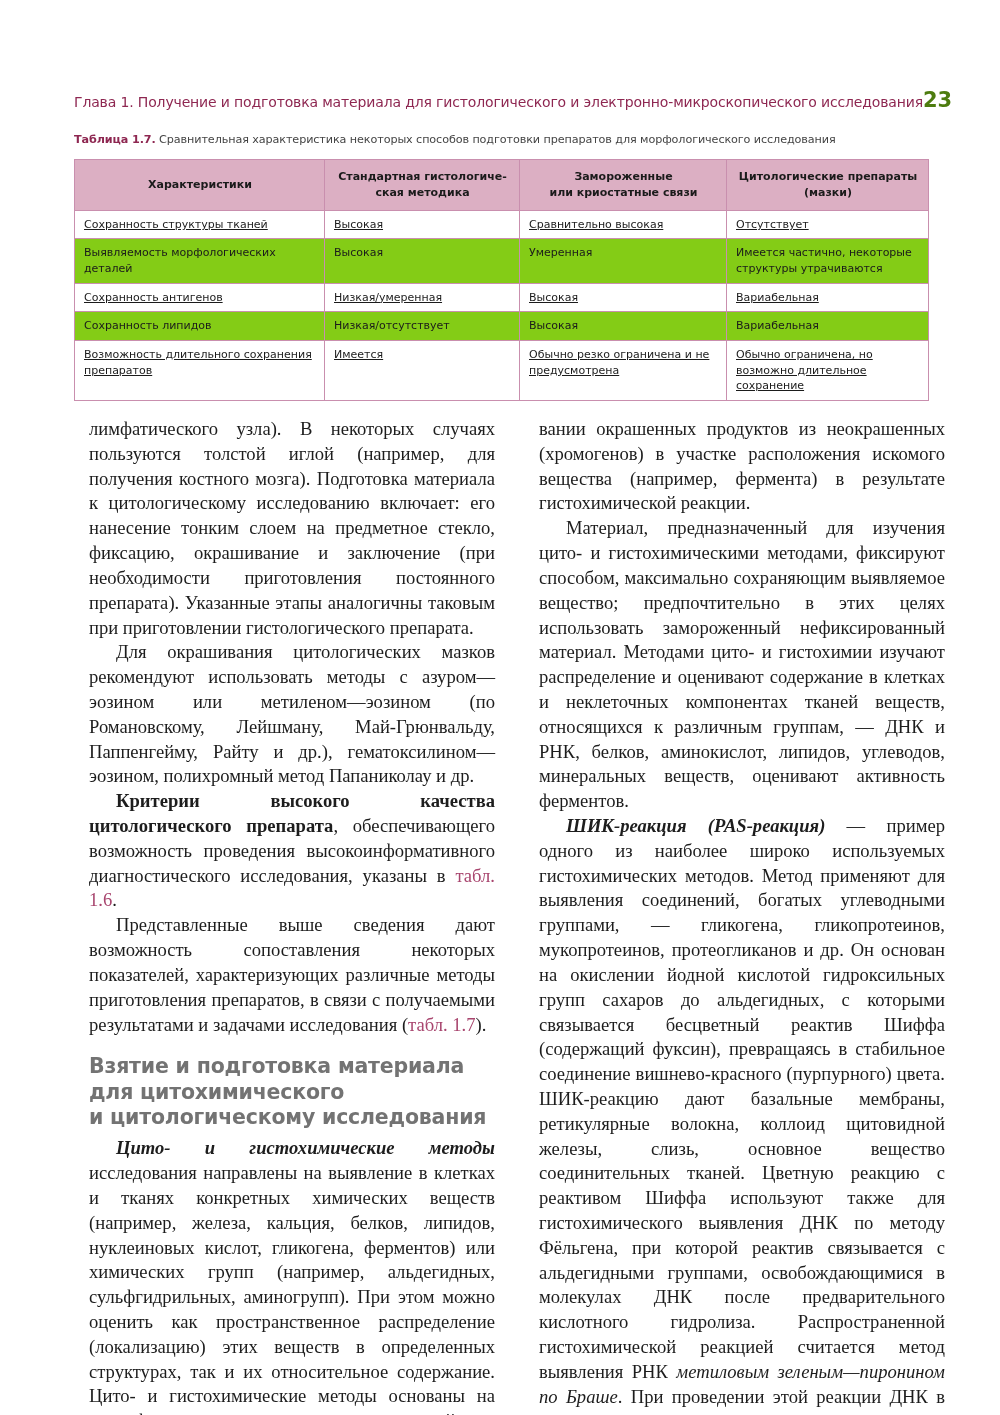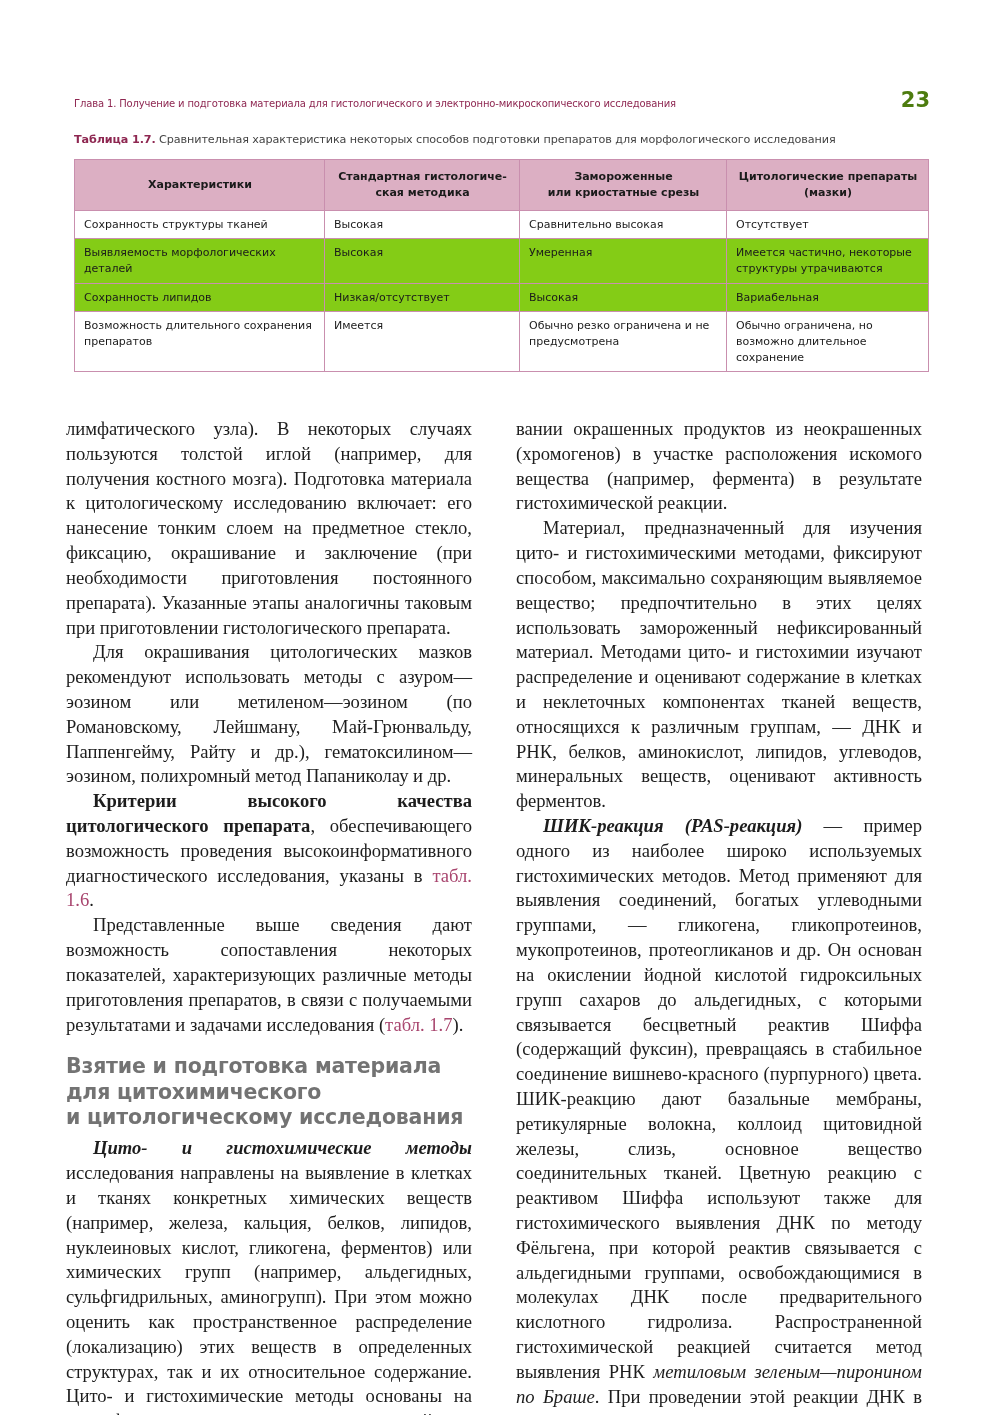--- a/index.html
+++ b/index.html
@@ -28,21 +28,21 @@
     position: absolute;
     left: 74px;
     top: 90px;
     width: 856px;
     display: flex;
     align-items: baseline;
     justify-content: space-between;
   }
   .running-head-text {
     font-family: "DejaVu Sans", sans-serif;
-    font-size: 10px;
+    font-size: 14px;
     letter-spacing: -0.15px;
     color: #8e2751;
     white-space: nowrap;
   }
   .page-number {
     font-family: "DejaVu Sans", sans-serif;
     font-size: 21px;
     font-weight: bold;
     color: #4d7c0f;
     line-height: 1;
@@ -89,30 +89,31 @@
     vertical-align: middle;
     padding-top: 9px;
     padding-bottom: 9px;
     line-height: 1.45;
   }
   .data-table tbody tr.shade td {
     background: #84cc16;
   }
   .data-table tbody tr.plain td {
     background: #ffffff;
+    text-decoration: underline;
   }
   .col-a { width: 250px; }
   .col-b { width: 195px; }
   .col-c { width: 207px; }
   .col-d { width: 202px; }
 
   
   .body-cols {
     position: absolute;
-    left: 66px;
+    left: 89px;
     top: 417px;
     width: 856px;
     height: 880px;
     display: flex;
     gap: 44px;
   }
   .col {
     width: 411px;
   }
   .col p {
@@ -167,40 +168,46 @@
       <tr>
         <th>
           <span>Характеристики</span>
         </th>
         <th>
           <span>Стандартная гистологиче-</span><br>
           <span>ская методика</span>
         </th>
         <th>
           <span>Замороженные</span><br>
-          <span>или криостатные срезы</span>
+          <span>или криостатные связи</span>
         </th>
         <th>
           <span>Цитологические препараты</span><br>
           <span>(мазки)</span>
         </th>
       </tr>
     </thead>
     <tbody>
       <tr class="plain">
         <td>Сохранность структуры тканей</td>
         <td>Высокая</td>
         <td>Сравнительно высокая</td>
         <td>Отсутствует</td>
       </tr>
       <tr class="shade">
         <td>Выявляемость морфологических деталей</td>
         <td>Высокая</td>
         <td>Умеренная</td>
         <td>Имеется частично, некоторые структуры утрачиваются</td>
+      </tr>
+      <tr class="plain">
+        <td>Сохранность антигенов</td>
+        <td>Низкая/умеренная</td>
+        <td>Высокая</td>
+        <td>Вариабельная</td>
       </tr>
       <tr class="shade">
         <td>Сохранность липидов</td>
         <td>Низкая/отсутствует</td>
         <td>Высокая</td>
         <td>Вариабельная</td>
       </tr>
       <tr class="plain">
         <td>Возможность длительного сохранения препаратов</td>
         <td>Имеется</td>

